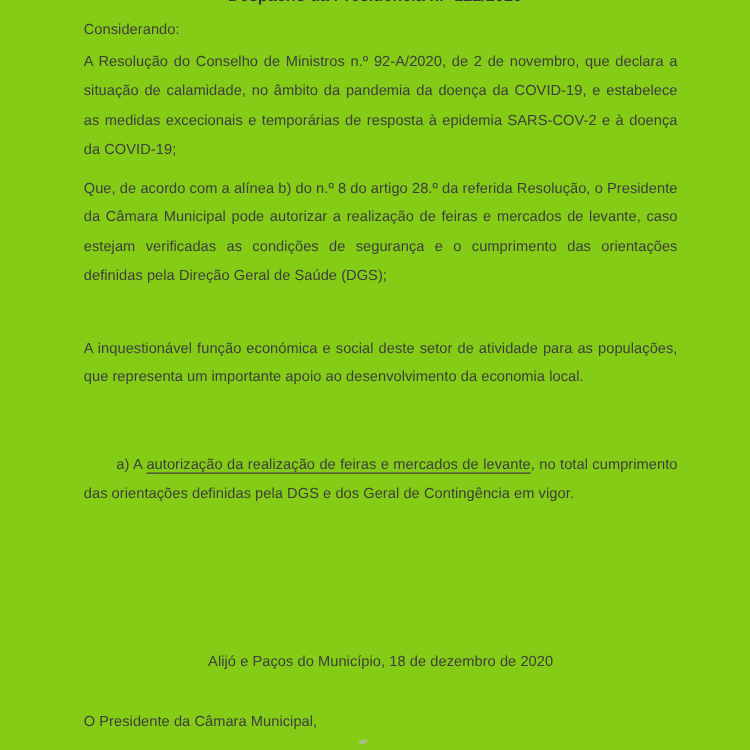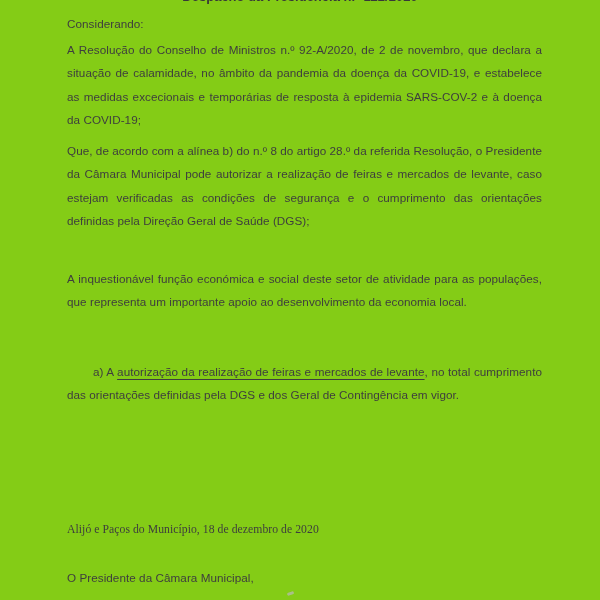--- a/index.html
+++ b/index.html
@@ -32,21 +32,21 @@
     line-height:14px;
     color:#383838;
   }
   .t-considerando{top:12px;text-align:left;}
   .t-para1{top:38px;}
   .t-para2{top:139px;}
   .t-para3{top:221px;margin-top:46px;}
   .t-determino{top:306px;text-indent:40px;}
   .t-item-a{top:360px;text-indent:26px;}
   .t-item-b{top:435px;text-indent:26px;}
-  .t-date{top:518px;text-indent:0;font-family:Liberation Serif, serif;}
+  .t-date{top:518px;text-align:center;text-indent:0;}
   .t-sign{top:566px;text-align:left;text-indent:0;}
   .bold{font-weight:700;}
   .ul{
     text-decoration:underline;
     text-decoration-thickness:1px;
     text-underline-offset:3px;
   }
   .speck{
     position:absolute;
     left:287px;top:592px;

